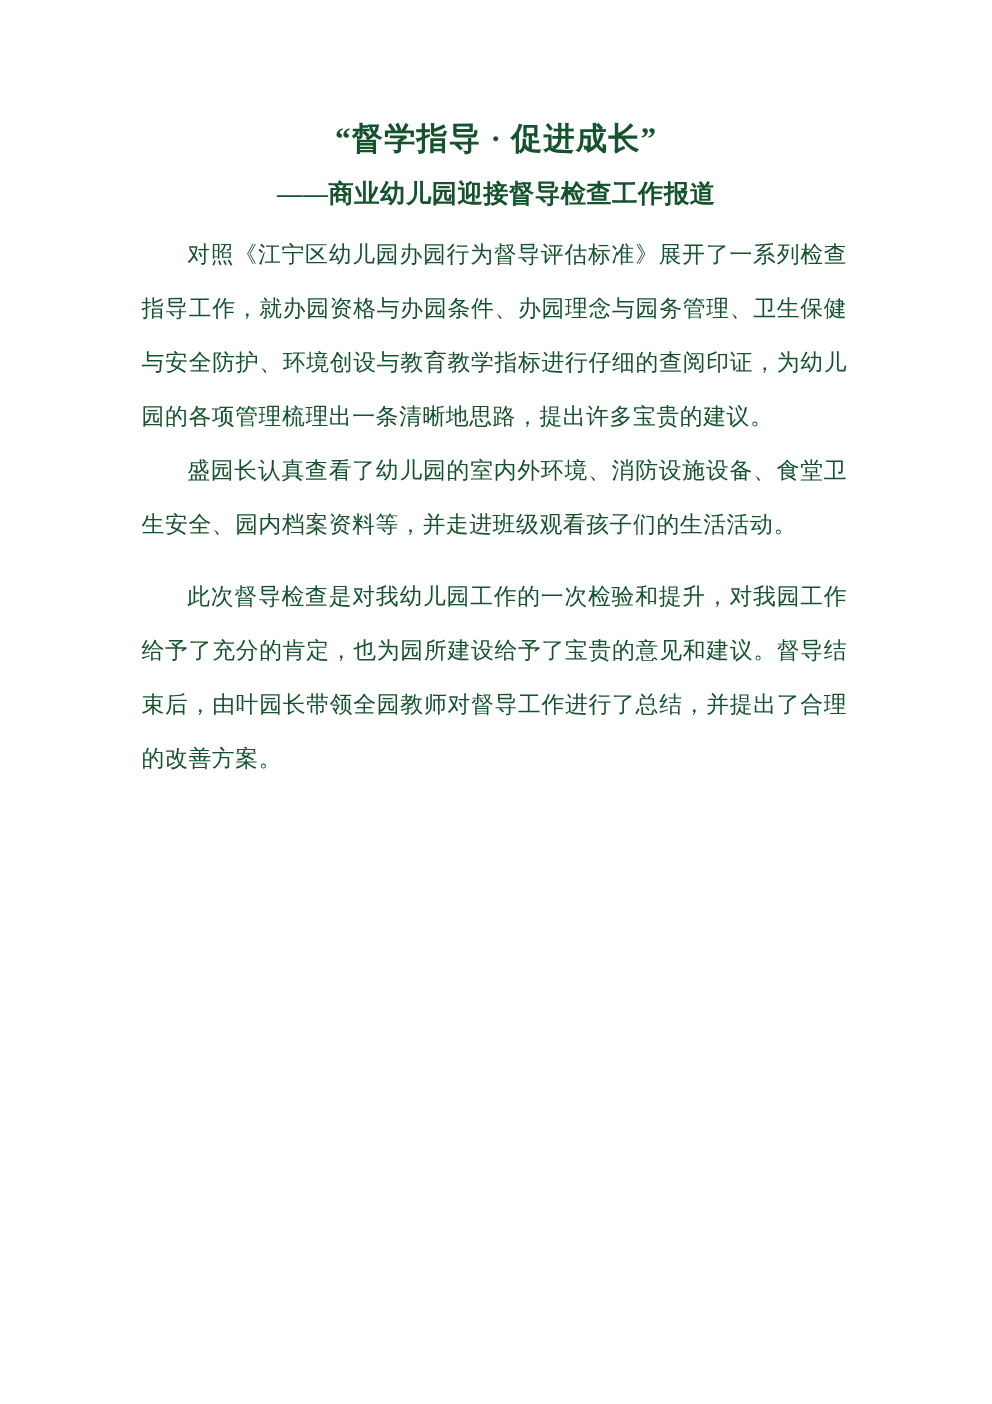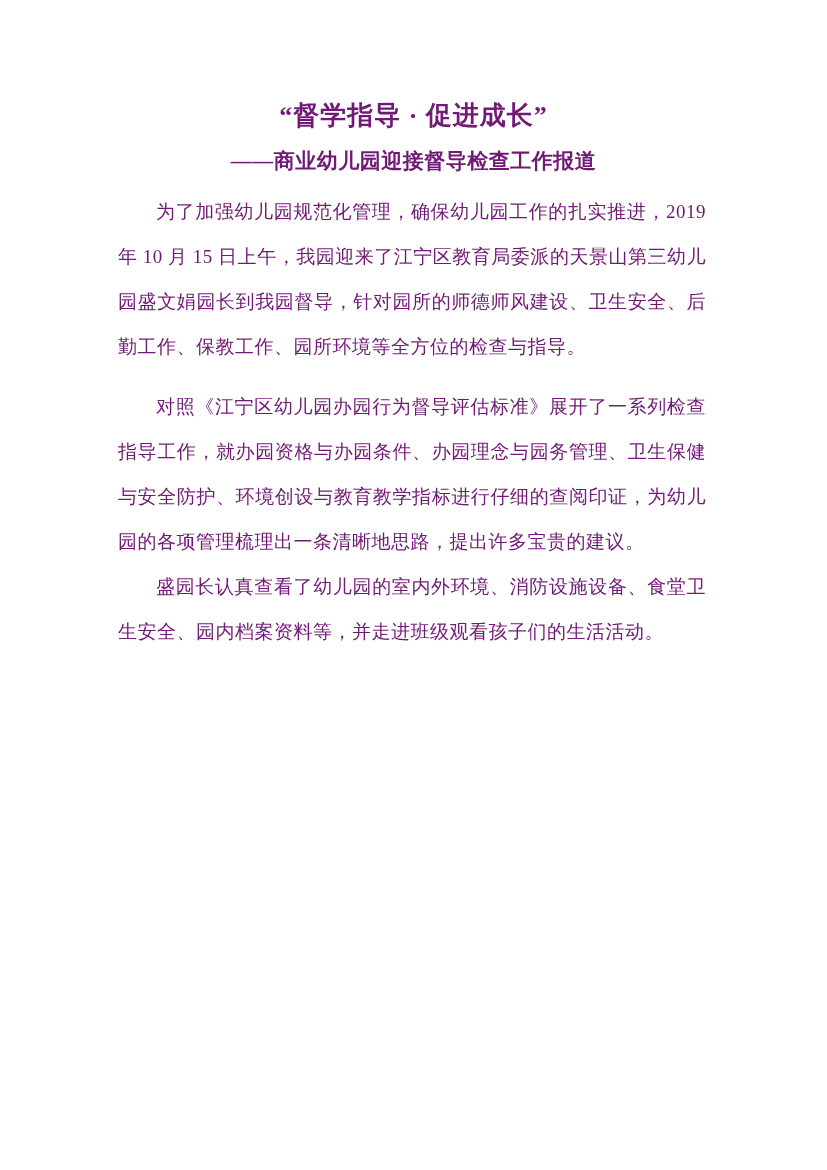--- a/index.html
+++ b/index.html
@@ -4,21 +4,21 @@
 <style>
   html, body {
     margin: 0;
     padding: 0;
     background: #ffffff;
   }
   .page {
     width: 827px;
     height: 1170px;
     background: #ffffff;
-    color: #701a75;
+    color: #14532d;
     font-family: "Liberation Serif", serif;
     overflow: hidden;
     position: relative;
     box-sizing: border-box;
   }
   .doc-title {
     margin: 0;
     padding-top: 99px;
     text-align: center;
     font-size: 26px;
@@ -53,17 +53,17 @@
 </style>
 </head>
 <body>
 
 <div class="page">
   <h1 class="doc-title">“督学指导 · 促进成长”</h1>
 
   <h2 class="doc-subtitle">——商业幼儿园迎接督导检查工作报道</h2>
 
   <div class="doc-body">
-    <p class="para">为了加强幼儿园规范化管理，确保幼儿园工作的扎实推进，2019 年 10 月 15 日上午，我园迎来了江宁区教育局委派的天景山第三幼儿园盛文娟园长到我园督导，针对园所的师德师风建设、卫生安全、后勤工作、保教工作、园所环境等全方位的检查与指导。</p>
     <p class="para para-spaced">对照《江宁区幼儿园办园行为督导评估标准》展开了一系列检查指导工作，就办园资格与办园条件、办园理念与园务管理、卫生保健与安全防护、环境创设与教育教学指标进行仔细的查阅印证，为幼儿园的各项管理梳理出一条清晰地思路，提出许多宝贵的建议。</p>
     <p class="para">盛园长认真查看了幼儿园的室内外环境、消防设施设备、食堂卫生安全、园内档案资料等，并走进班级观看孩子们的生活活动。</p>
+    <p class="para para-spaced">此次督导检查是对我幼儿园工作的一次检验和提升，对我园工作给予了充分的肯定，也为园所建设给予了宝贵的意见和建议。督导结束后，由叶园长带领全园教师对督导工作进行了总结，并提出了合理的改善方案。</p>
   </div>
 </div>
 
 </body></html>

